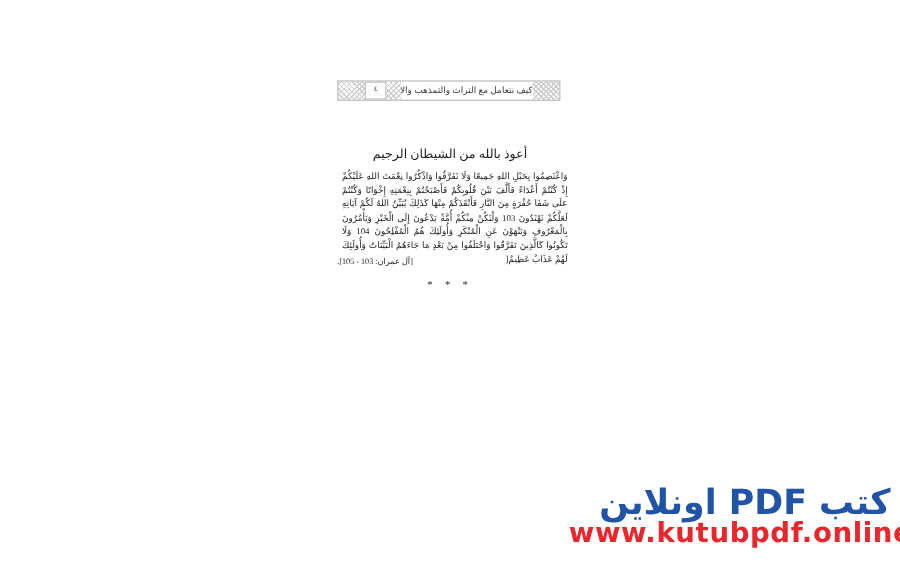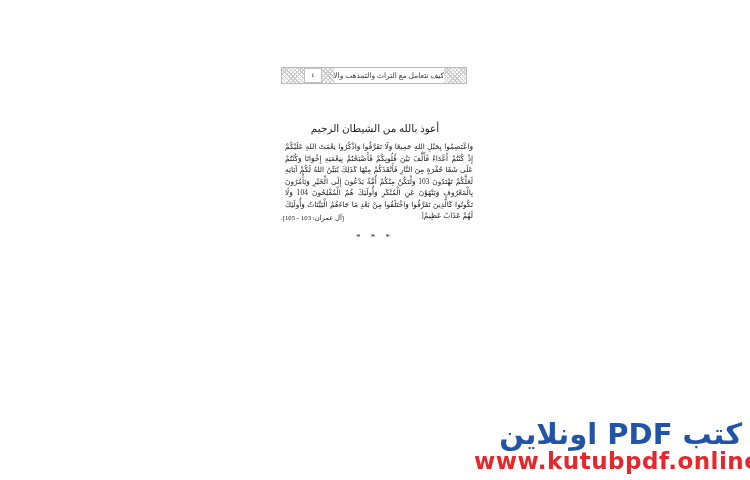--- a/index.html
+++ b/index.html
@@ -125,21 +125,21 @@
     text-align: center;
     font-size: 9px;
     letter-spacing: 4px;
     color: #2b2b2b;
   }
 
   
   .watermark {
     position: absolute;
     right: 8px;
-    bottom: 8px;
+    bottom: 24px;
     width: 268px;
     text-align: right;
     user-select: none;
   }
   .wm-line1 {
     font-family: "DejaVu Sans", sans-serif;
     font-weight: bold;
     font-size: 29px;
     line-height: 32px;
     color: #2154a6;

